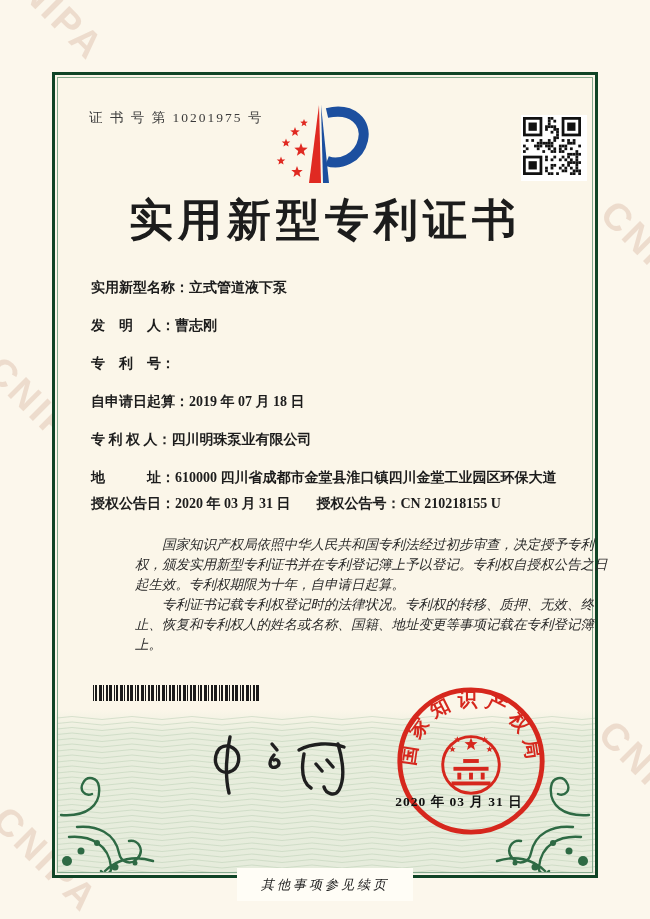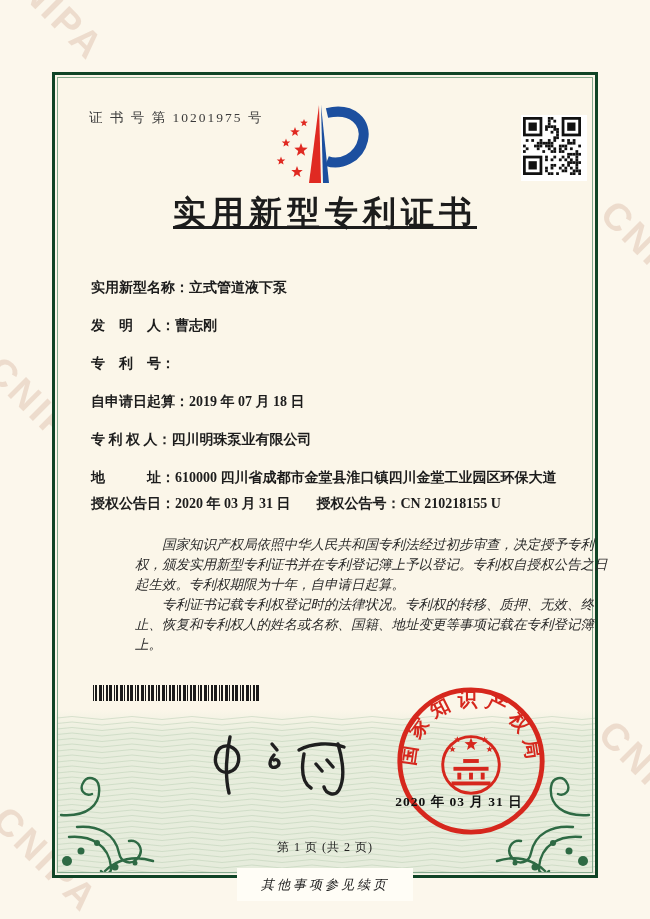--- a/index.html
+++ b/index.html
@@ -14,21 +14,21 @@
   .band{position:absolute;left:1px;right:1px;bottom:1px;height:164px;
         background:linear-gradient(180deg,rgba(231,238,222,0) 0%,rgba(229,236,219,.85) 15%,#e6ecdc 100%);}
   .waves{position:absolute;left:2px;bottom:2px;}
   .flourish{position:absolute;bottom:2px;width:100px;height:100px;}
   .flourish.left{left:2px;}
   .flourish.right{right:2px;transform:scaleX(-1);}
   .cert-no{position:absolute;left:34px;top:34px;font-size:13.5px;letter-spacing:2px;color:#3b3b3b;}
   .logo{position:absolute;left:218px;top:24px;}
   .qr{position:absolute;left:466px;top:40px;width:62px;height:62px;background:#fff;padding:2px;}
   .title{position:absolute;left:0;right:0;top:116px;margin:0;text-align:center;
-        font-size:33px;font-weight:bold;letter-spacing:5px;text-decoration:underline;}
+        font-size:44px;font-weight:bold;letter-spacing:5px;}
   .fields{position:absolute;left:36px;top:202px;width:478px;font-size:14px;font-weight:600;}
   .field-row{display:flex;line-height:21px;margin-bottom:17px;}
   .field-row.addr{margin-bottom:5px;}
   .f-label{flex:none;white-space:pre;}
   .f-value{flex:1;}
   .grant-row{display:flex;line-height:21px;}
   .grant-row .pair2{margin-left:26px;}
   .paras{position:absolute;left:36px;top:460px;width:480px;font-size:13.5px;line-height:20px;
         font-style:italic;color:#2a2a2a;margin-left:44px;}
   .paras p{margin:0;text-indent:2em;}
@@ -368,19 +368,18 @@
           <rect x="62" y="86" width="36" height="4"></rect>
           <rect x="66" y="92" width="4" height="7"></rect>
           <rect x="78" y="92" width="4" height="7"></rect>
           <rect x="90" y="92" width="4" height="7"></rect>
           <rect x="60" y="101" width="40" height="4"></rect>
         </g>
       </svg>
       <div class="seal-date">2020 年 03 月 31 日</div>
     </div>
 
-    <div class="page-info">第 1 页 (共 2 页)</div>
   </div>
 
   <div class="footer-box">
     <span class="footer-note">其他事项参见续页</span>
   </div>
 </div>
 
 </body></html>

